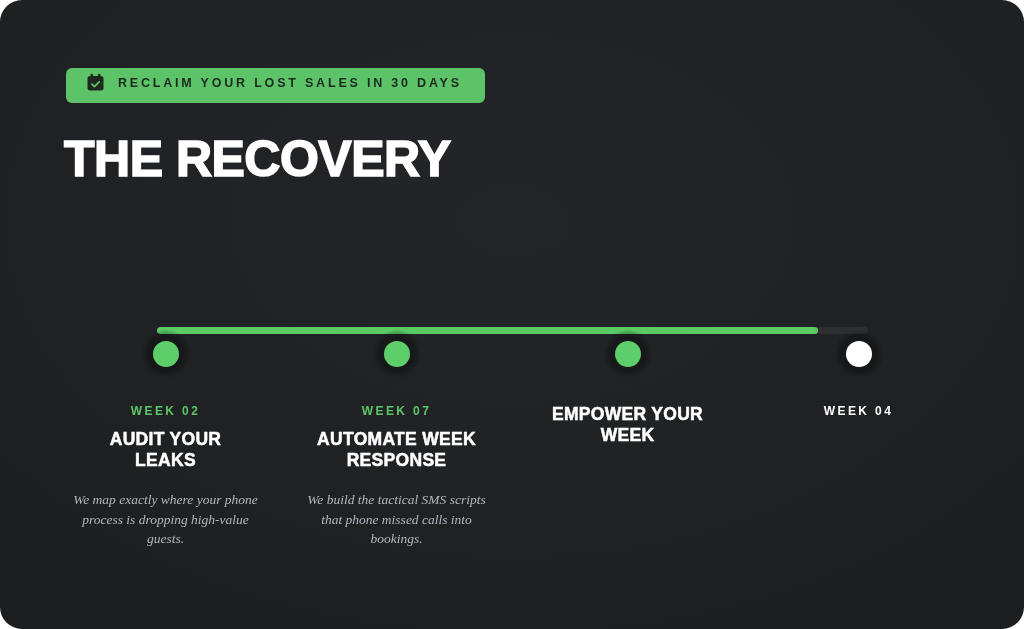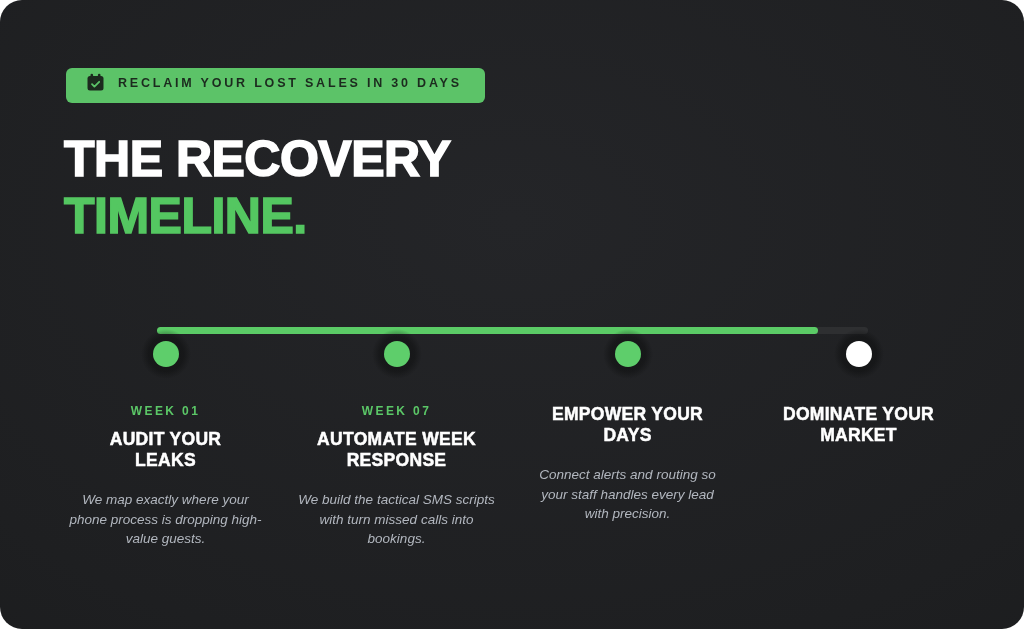--- a/index.html
+++ b/index.html
@@ -114,20 +114,21 @@
     -webkit-text-stroke: 0.5px #ffffff;
     white-space: pre-line;
   }
   .wk-desc {
     margin: 19px auto 0;
     max-width: 200px;
     font-size: 13.5px;
     line-height: 19.5px;
     font-style: italic;
     color: #B2B7BF;
+    font-family: Liberation Serif, serif;
   }
 </style>
 </head>
 <body>
 
 <div class="card">
 
   <div class="badge">
     <span style="display:flex;">
       <svg width="19" height="19" viewBox="0 0 19 19" fill="none">
@@ -135,54 +136,51 @@
         <rect x="4.5" y="0.8" width="2.6" height="4.4" rx="1.3" fill="#1C2A1E"></rect>
         <rect x="11.9" y="0.8" width="2.6" height="4.4" rx="1.3" fill="#1C2A1E"></rect>
         <path d="M6 11.2 L8.4 13.6 L13.2 8.8" stroke="#5CC368" stroke-width="1.8" stroke-linecap="round" stroke-linejoin="round" fill="none"></path>
       </svg>
     </span>
     <span class="badge-label">RECLAIM YOUR LOST SALES IN 30 DAYS</span>
   </div>
 
   <h1 class="heading">
       <span class="line line1">THE RECOVERY</span>
-      <span class="line line2">TIMELINE.</span>
     </h1>
 
   <div class="timeline">
     <div class="track">
       <div class="track-fill" style="width: 93%;"></div>
     </div>
 
     <div class="weeks">
 
       <div class="week">
         <div class="dot green"></div>
-        <div class="wk-label">WEEK 01</div>
+        <div class="wk-label">WEEK 02</div>
         <h3 class="wk-title">AUDIT YOUR
 LEAKS</h3>
         <p class="wk-desc">We map exactly where your phone process is dropping high-value guests.</p>
       </div>
 
       <div class="week">
         <div class="dot green"></div>
         <div class="wk-label">WEEK 07</div>
         <h3 class="wk-title">AUTOMATE WEEK
 RESPONSE</h3>
-        <p class="wk-desc">We build the tactical SMS scripts with turn missed calls into bookings.</p>
+        <p class="wk-desc">We build the tactical SMS scripts that phone missed calls into bookings.</p>
       </div>
 
       <div class="week">
         <div class="dot green"></div>
         <h3 class="wk-title">EMPOWER YOUR
-DAYS</h3>
-        <p class="wk-desc">Connect alerts and routing so your staff handles every lead with precision.</p>
+WEEK</h3>
       </div>
 
       <div class="week">
         <div class="dot white"></div>
-        <h3 class="wk-title">DOMINATE YOUR
-MARKET</h3>
+        <div class="wk-label white">WEEK 04</div>
       </div>
 
     </div>
   </div>
 </div>
 
 </body></html>

